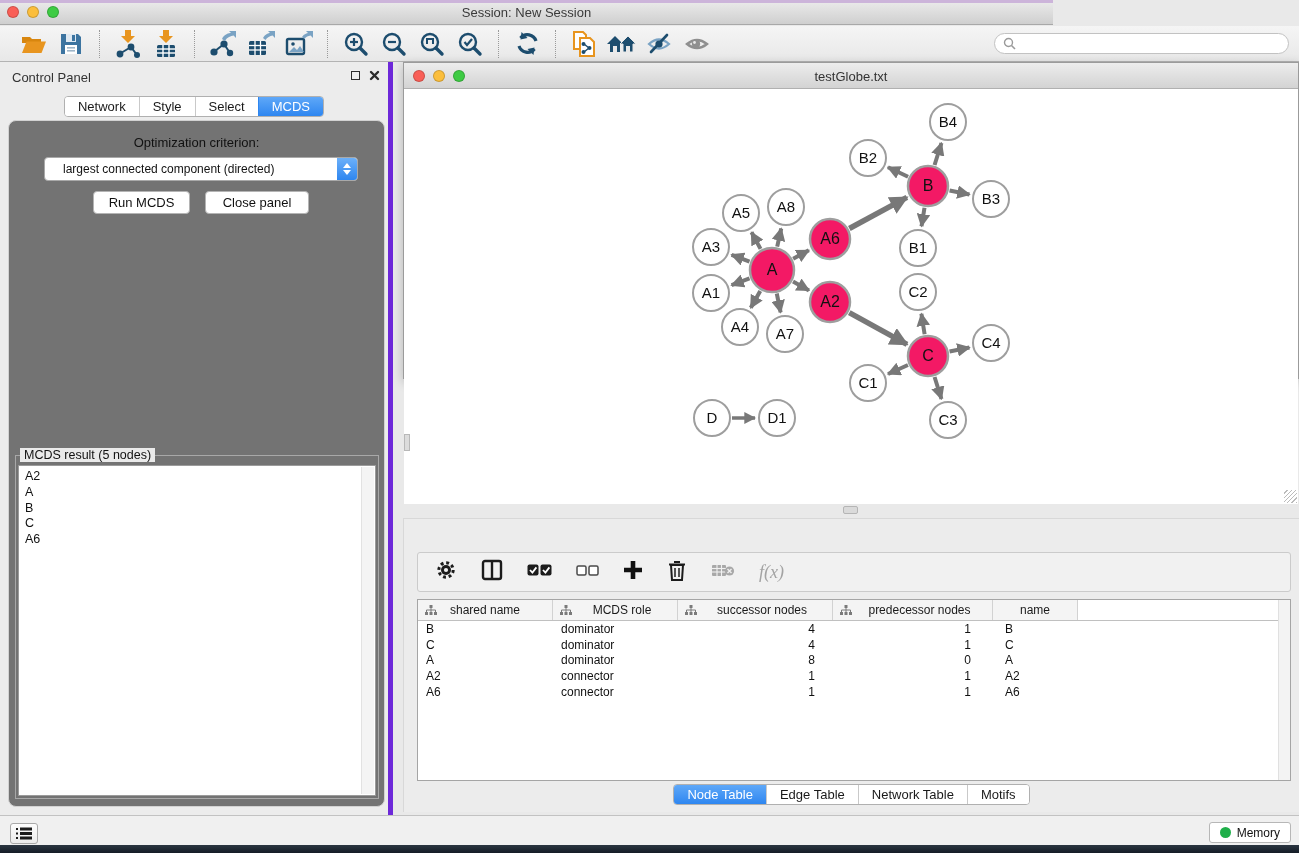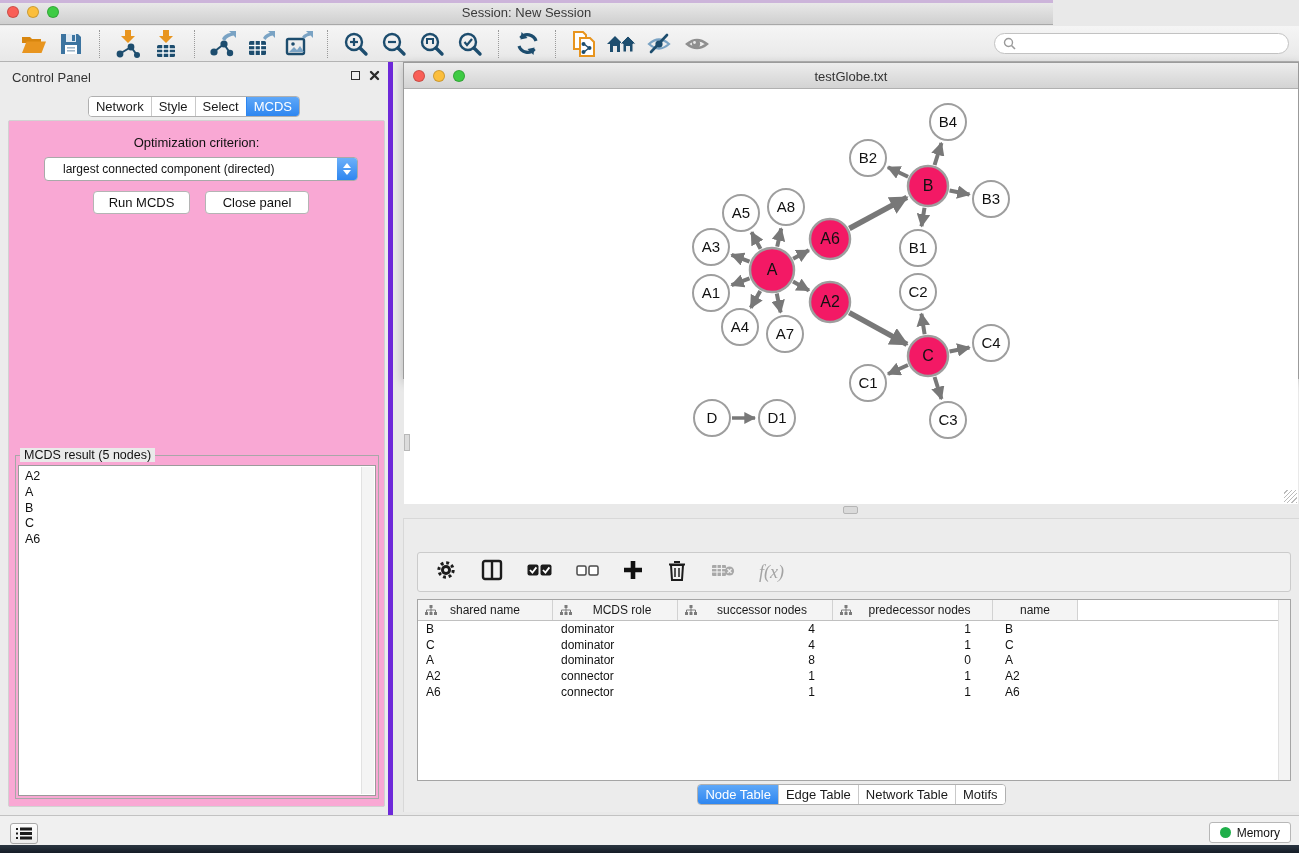--- a/index.html
+++ b/index.html
@@ -26,26 +26,26 @@
   .search input { border:none; outline:none; flex:1; font-size:12px; background:transparent; margin-left:5px; }
 
   
   .control-panel { position:absolute; left:0; top:62px; width:393px; height:753px;
     background:#ececec; border-right:5px solid #6d28d9; }
   .panel-head { position:relative; height:30px; }
   .panel-title { position:absolute; left:12px; top:8px; font-size:13px; color:#333; }
   .panel-icons { position:absolute; right:8px; top:8px; display:flex; gap:9px; align-items:center; }
   .float-box { width:9px; height:9px; border:1.6px solid #2b2b2b; display:inline-block; }
   .seg { display:flex; border:1px solid #b0b0b0; border-radius:4px; overflow:hidden; background:#fff; height:21px; }
-  .seg .seg-btn { font-size:13px; color:#1a1a1a; padding:0 7px; display:flex; align-items:center; border-left:1px solid #c9c9c9; background:#fff; cursor:default; }
+  .seg .seg-btn { font-size:13px; color:#1a1a1a; padding:0 13px; display:flex; align-items:center; border-left:1px solid #c9c9c9; background:#fff; cursor:default; }
   .seg .seg-btn:first-child { border-left:none; }
   .seg .seg-btn.active { background:linear-gradient(#5fa8f8,#2e86f0); color:#fff; border-left-color:#2e86f0; }
   .cp-tabs-wrap { display:flex; justify-content:center; margin-top:4px; }
   .cp-content { position:absolute; left:8px; top:58px; width:377px; height:687px;
-    background:#f9a8d4; border:1px solid #d2d2d2; border-radius:2px; }
+    background:#737373; border:1px solid #d2d2d2; border-radius:8px; }
   .opt-label { position:absolute; left:0; right:0; top:14px; text-align:center; font-size:13px; color:#111; }
   .dropdown { position:absolute; left:35px; top:36px; width:314px; height:24px; background:#fff;
     border:1px solid #a9a9a9; border-radius:4px; display:flex; align-items:center; }
   .dd-text { flex:1; font-size:12px; color:#111; padding-left:18px; white-space:nowrap; overflow:hidden; }
   .dd-stepper { width:20px; height:22px; border-radius:0 3px 3px 0; background:linear-gradient(#6cb0f9,#2e86f0);
     display:flex; flex-direction:column; align-items:center; justify-content:center; gap:2px; }
   .tri-up { width:0; height:0; border-left:4px solid transparent; border-right:4px solid transparent; border-bottom:5px solid #fff; }
   .tri-dn { width:0; height:0; border-left:4px solid transparent; border-right:4px solid transparent; border-top:5px solid #fff; }
   .btn { position:absolute; top:70px; height:23px; background:#fff; border:1px solid #b4b4b4; border-radius:4px;
     font-size:13px; color:#111; font-family:"Liberation Sans",sans-serif; }

